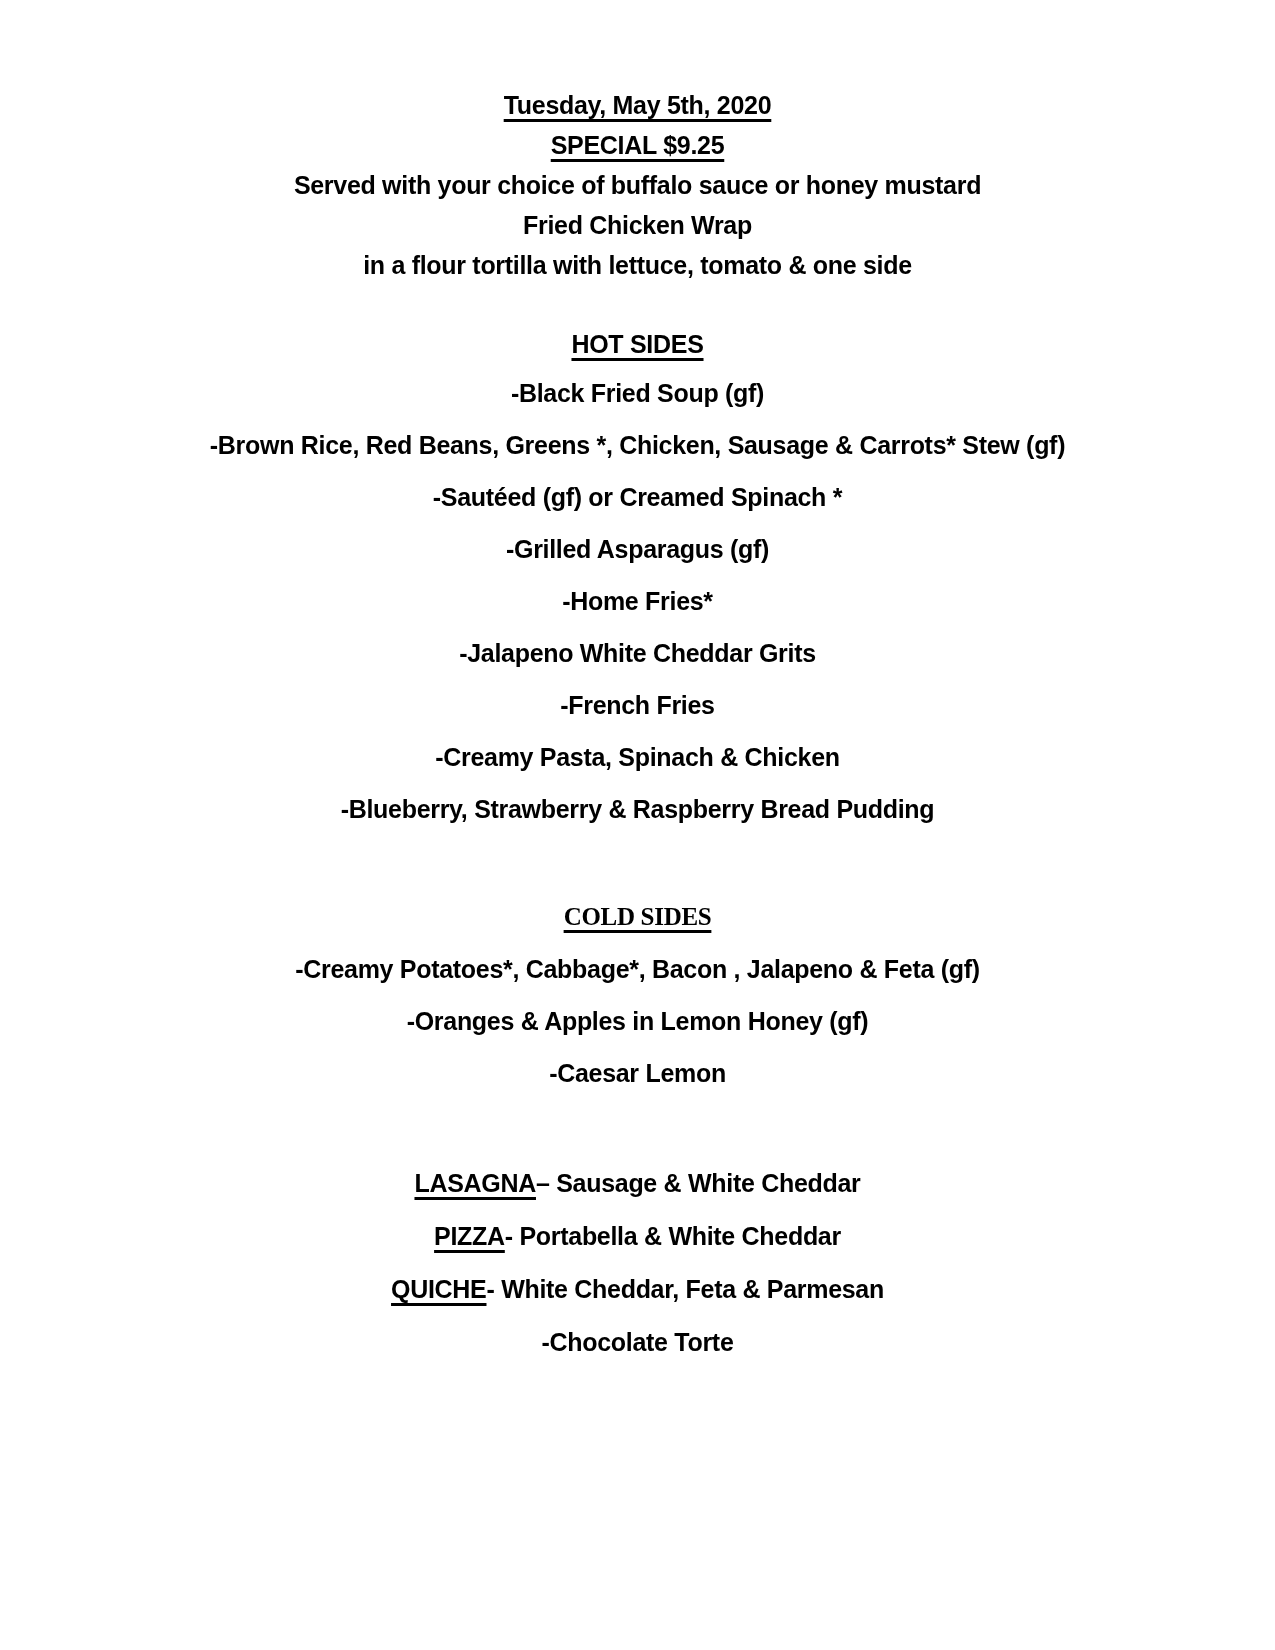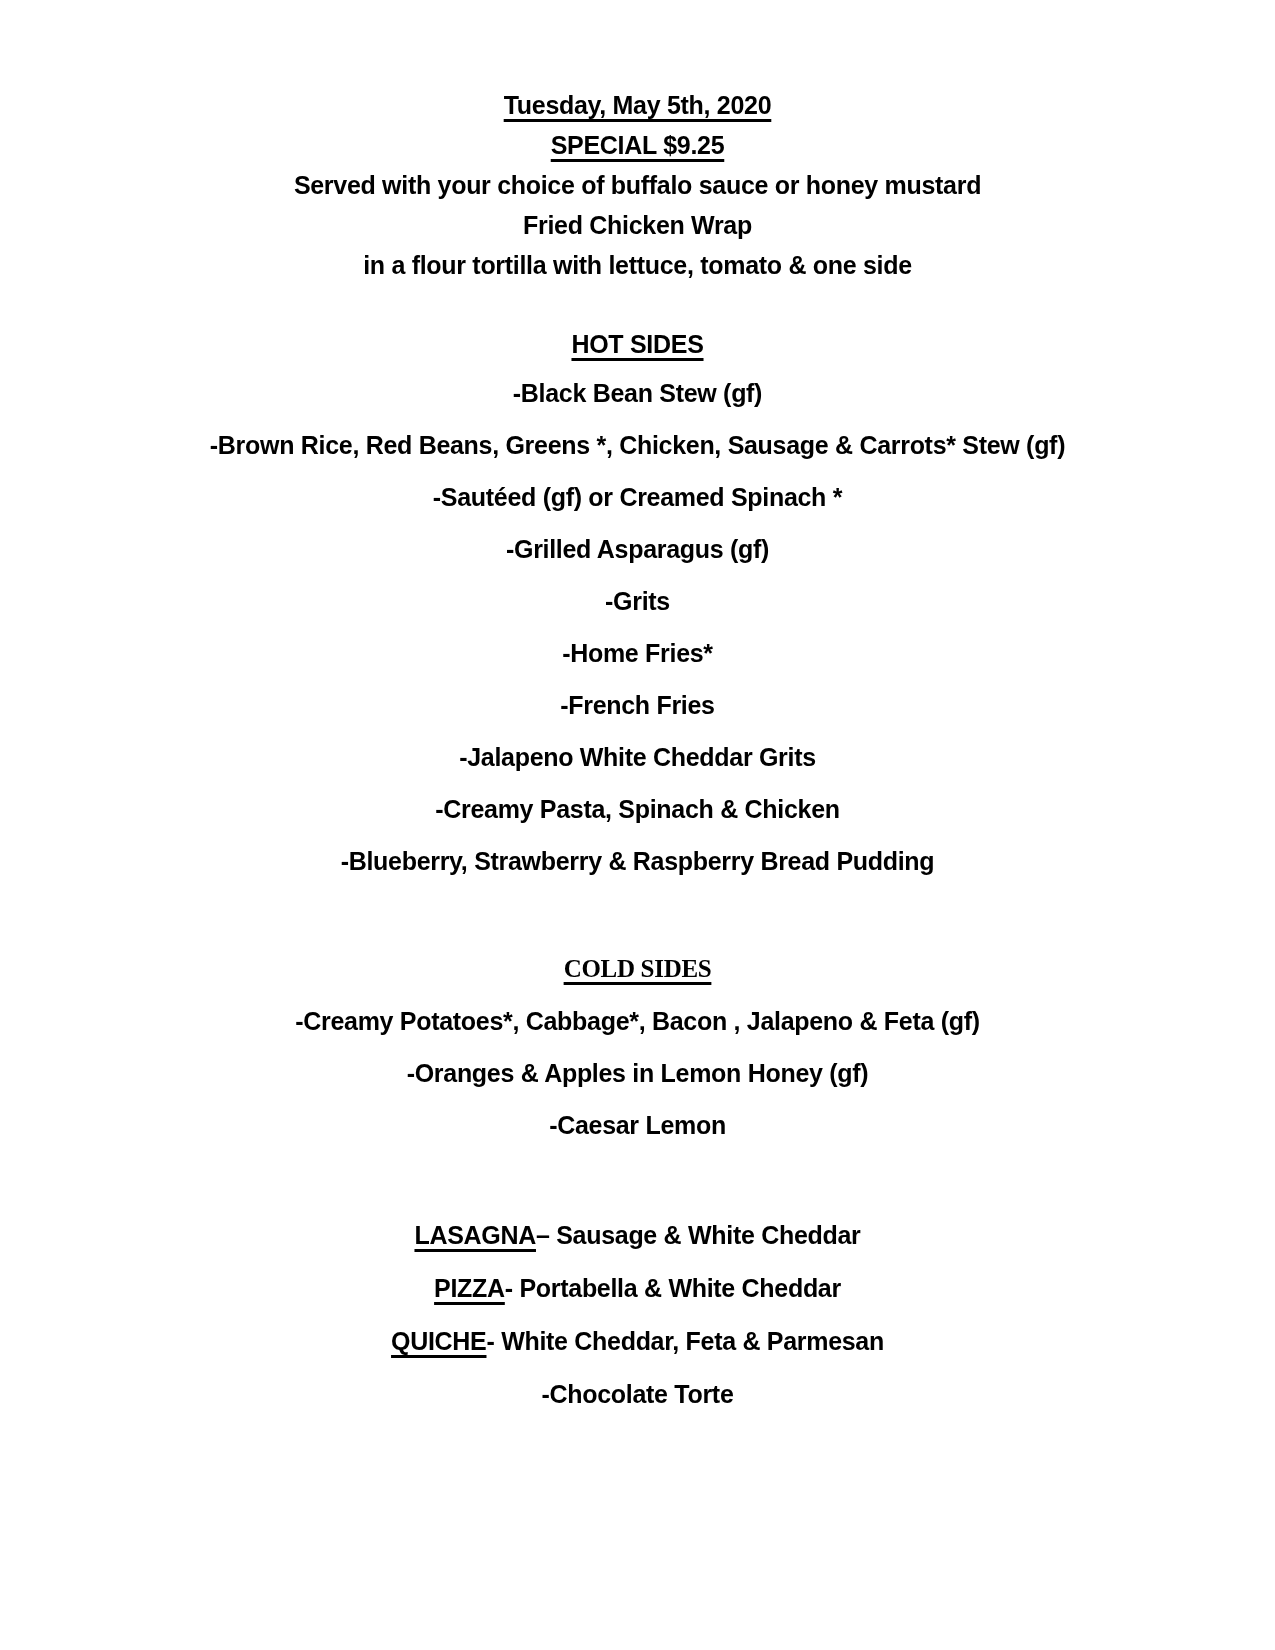--- a/index.html
+++ b/index.html
@@ -49,28 +49,27 @@
     <div class="line header-line"><span class="u">SPECIAL $9.25</span></div>
     <div class="line header-line">Served with your choice of buffalo sauce or honey mustard</div>
     <div class="line header-line">Fried Chicken Wrap</div>
     <div class="line header-line">in a flour tortilla with lettuce, tomato &amp; one side</div>
   </header>
 
   <div class="sp-after-header"></div>
 
   <section>
     <div class="line section-heading-line"><span class="u">HOT SIDES</span></div>
-    <div class="line item-line">-Black Bean Stew (gf)</div>
+    <div class="line item-line">-Black Fried Soup (gf)</div>
     <div class="line item-line">-Brown Rice, Red Beans, Greens *, Chicken, Sausage &amp; Carrots* Stew (gf)</div>
     <div class="line item-line">-Sautéed (gf) or Creamed Spinach *</div>
     <div class="line item-line">-Grilled Asparagus (gf)</div>
-    <div class="line item-line">-Grits</div>
     <div class="line item-line">-Home Fries*</div>
+    <div class="line item-line">-Jalapeno White Cheddar Grits</div>
     <div class="line item-line">-French Fries</div>
-    <div class="line item-line">-Jalapeno White Cheddar Grits</div>
     <div class="line item-line">-Creamy Pasta, Spinach &amp; Chicken</div>
     <div class="line item-line">-Blueberry, Strawberry &amp; Raspberry Bread Pudding</div>
   </section>
 
   <div class="sp-before-cold"></div>
 
   <section>
     <div class="line cold-heading-line"><span class="u">COLD SIDES</span></div>
     <div class="line item-line">-Creamy Potatoes*, Cabbage*, Bacon , Jalapeno &amp; Feta (gf)</div>
     <div class="line item-line">-Oranges &amp; Apples in Lemon Honey (gf)</div>

